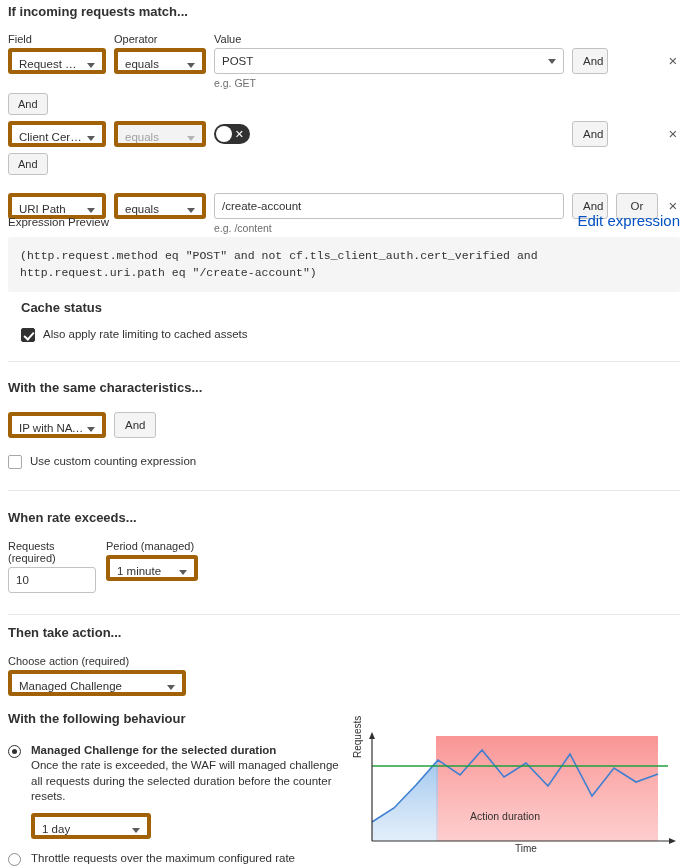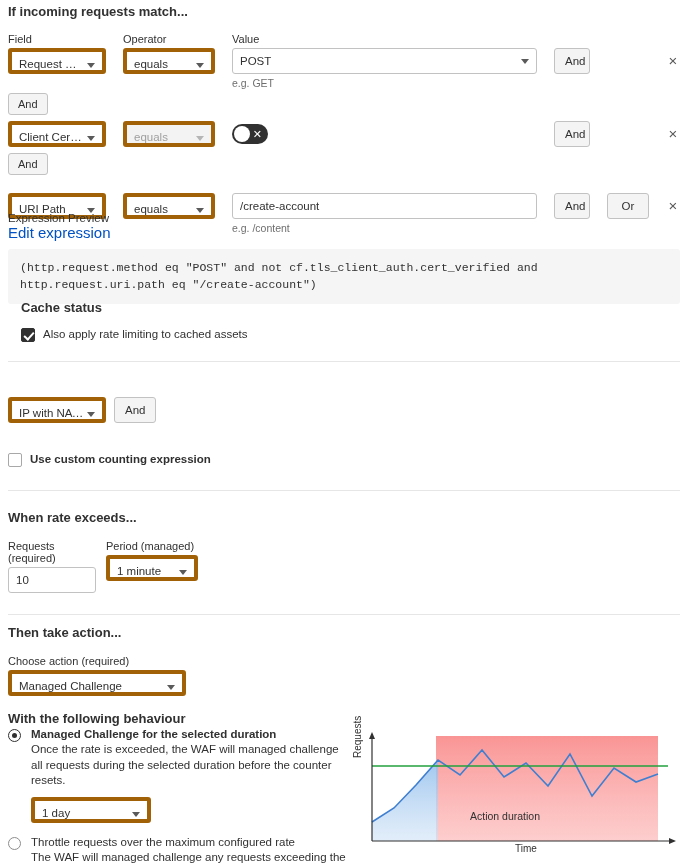--- a/index.html
+++ b/index.html
@@ -25,21 +25,21 @@
   .label {
     font-size: 11px;
     color: #313131;
     margin-bottom: 3px;
   }
 
   
   .rule-row {
     display: flex;
     align-items: flex-start;
-    gap: 17px;
+    gap: 8px;
     position: relative;
   }
   .col-field { width: 98px; }
   .col-op { width: 92px; }
   .col-value { flex: 1 1 auto; }
 
   select.ctl, .fake-select {
     width: 100%;
     height: 26px;
     border: 4px solid #a16207;
@@ -151,21 +151,20 @@
     color: #fff;
     font-size: 11px;
     line-height: 16px;
   }
 
   
   .exp-head {
     display: flex;
     justify-content: space-between;
     align-items: baseline;
-    flex-direction: column;
   }
   .exp-title { font-size: 11.5px; color: #313131; }
   .link {
     font-size: 15px;
     color: #0051c3;
     text-decoration: none;
     cursor: pointer;
   }
   .exp-box {
     background: #f5f5f5;
@@ -340,27 +339,28 @@
     <h3 class="section-title">Cache status</h3>
     <div class="cb-row" style="margin-top:13px;">
       <div class="cb checked"></div>
       <span class="cb-label">Also apply rate limiting to cached assets</span>
     </div>
   </div>
 
   <hr class="sep" style="position:absolute; left:8px; top:361px; width:672px;">
 
   <div style="position:absolute; left:8px; top:380px; width:672px;">
+    <h3 class="section-title">With the same characteristics...</h3>
     <div style="display:flex; gap:8px; margin-top:17px;">
       <div style="width:98px;">
         <div class="fake-select">IP with NAT s...</div>
       </div>
       <div class="btn">And</div>
     </div>
-    <div class="cb-row" style="margin-top:30px;font-weight:bold;">
+    <div class="cb-row" style="margin-top:17px;">
       <div class="cb"></div>
       <span class="cb-label">Use custom counting expression</span>
     </div>
   </div>
 
   <hr class="sep" style="position:absolute; left:8px; top:490px; width:672px;">
 
   <div style="position:absolute; left:8px; top:510px; width:672px;">
     <h3 class="section-title">When rate exceeds...</h3>
     <div style="display:flex; gap:10px; margin-top:15px;">
@@ -381,21 +381,21 @@
     <h3 class="section-title">Then take action...</h3>
     <div class="label" style="margin-top:15px;">Choose action (required)</div>
     <div style="width:178px;">
       <div class="fake-select">Managed Challenge</div>
     </div>
   </div>
 
   <div style="position:absolute; left:8px; top:711px; width:340px;">
     <h3 class="section-title">With the following behaviour</h3>
 
-    <div style="display:flex; gap:10px; margin-top:2px;">
+    <div style="display:flex; gap:10px; margin-top:18px;">
       <div class="radio sel"></div>
       <div style="flex:1;">
         <div class="opt-title">Managed Challenge for the selected duration</div>
         <div class="opt-desc">Once the rate is exceeded, the WAF will managed challenge all requests during the selected duration before the counter resets.</div>
         <div style="width:120px; margin-top:8px;">
           <div class="fake-select">1 day</div>
         </div>
       </div>
     </div>
 

